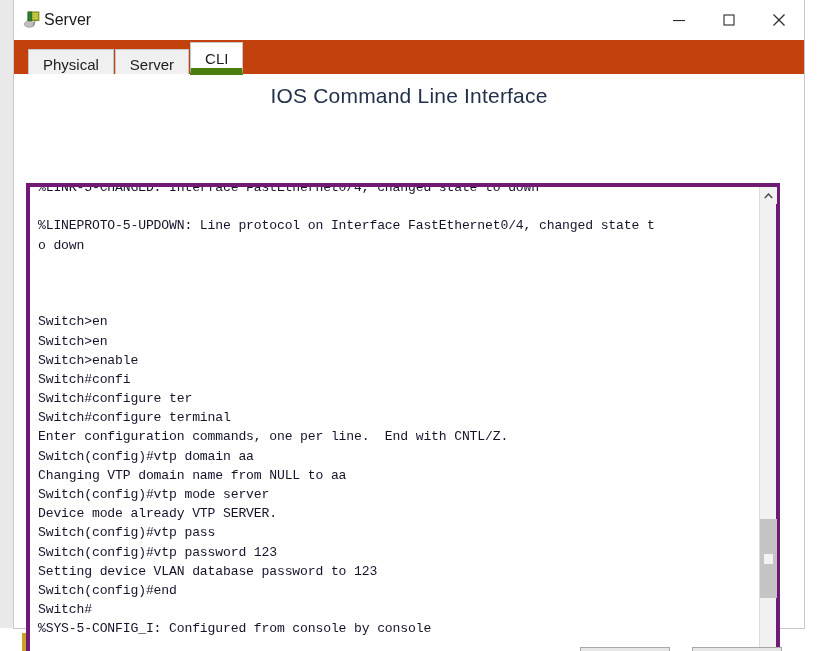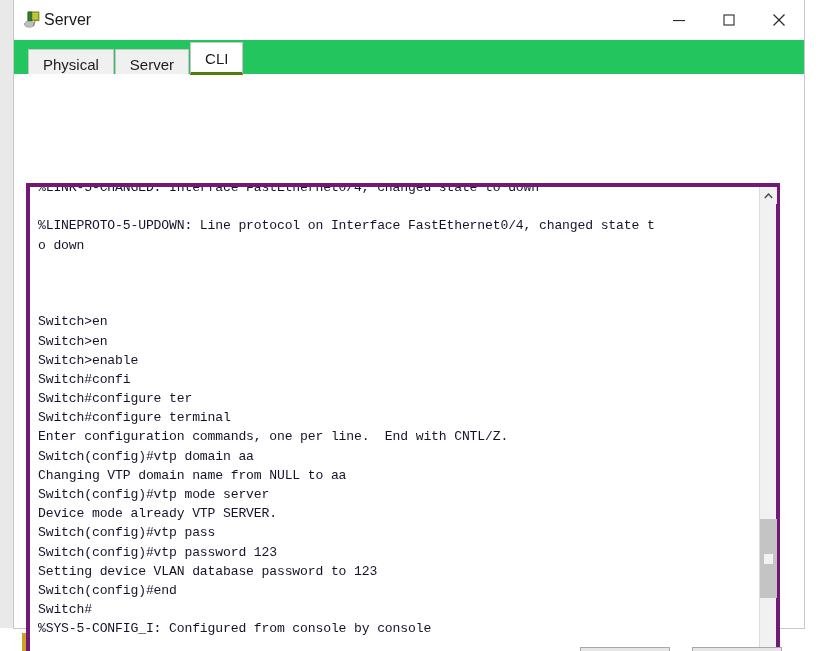--- a/index.html
+++ b/index.html
@@ -106,21 +106,21 @@
     align-items: center;
     justify-content: center;
     cursor: default;
   }
   .win-btn svg { display: block; }
 
   
   .tabstrip {
     position: relative;
     height: 34px;
-    background: #22c55e;
+    background: #c2410c;
     display: flex;
     align-items: flex-end;
     padding-left: 14px;
     box-sizing: border-box;
   }
   .tab {
     height: 29px;
     line-height: 29px;
     padding: 0 14px;
     font-size: 15px;
@@ -132,21 +132,21 @@
     position: relative;
     top: 4px;
     box-sizing: border-box;
     cursor: default;
   }
   .tab.active {
     background: #ffffff;
     height: 33px;
     line-height: 31px;
     top: 1px;
-    border-bottom: 3px solid #4d7c0f;
+    border-bottom: 7px solid #4d7c0f;
     z-index: 2;
     text-align: center;
   }
   .tab-underline {
     position: absolute;
     left: 0;
     bottom: 0;
     width: 100%;
     height: 1px;
     background: transparent;
@@ -315,20 +315,21 @@
         <span>Server</span>
       </div>
       <div class="tab active">
         <span>CLI</span>
       </div>
       <div class="tab-underline"></div>
     </div>
 
     <div class="panel">
 
+      <div class="panel-title">IOS Command Line Interface</div>
 
       <div class="terminal-wrap">
         <div class="terminal">
           <div class="term-lines" id="term-lines"><span class="ln">%LINK-5-CHANGED: Interface FastEthernet0/4, changed state to down</span><span class="ln"></span><span class="ln">%LINEPROTO-5-UPDOWN: Line protocol on Interface FastEthernet0/4, changed state t</span><span class="ln">o down</span><span class="ln"></span><span class="ln"></span><span class="ln"></span><span class="ln">Switch&gt;en</span><span class="ln">Switch&gt;en</span><span class="ln">Switch&gt;enable</span><span class="ln">Switch#confi</span><span class="ln">Switch#configure ter</span><span class="ln">Switch#configure terminal</span><span class="ln">Enter configuration commands, one per line.  End with CNTL/Z.</span><span class="ln">Switch(config)#vtp domain aa</span><span class="ln">Changing VTP domain name from NULL to aa</span><span class="ln">Switch(config)#vtp mode server</span><span class="ln">Device mode already VTP SERVER.</span><span class="ln">Switch(config)#vtp pass</span><span class="ln">Switch(config)#vtp password 123</span><span class="ln">Setting device VLAN database password to 123</span><span class="ln">Switch(config)#end</span><span class="ln">Switch#</span><span class="ln">%SYS-5-CONFIG_I: Configured from console by console</span></div>
         </div>
 
         <div class="scrollbar">
           <div class="sb-arrow up">
             <svg width="9" height="6" viewBox="0 0 9 6">
               <path d="M0.8 5 L4.5 1 L8.2 5" fill="none" stroke="#4a4a4a" stroke-width="1.4"></path>

